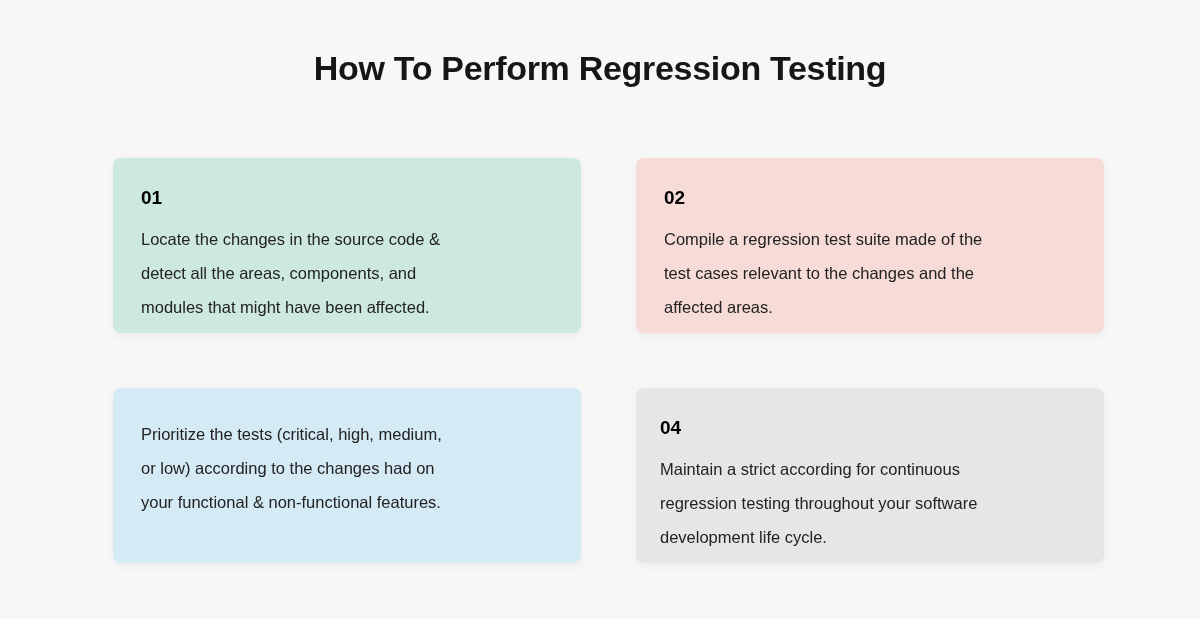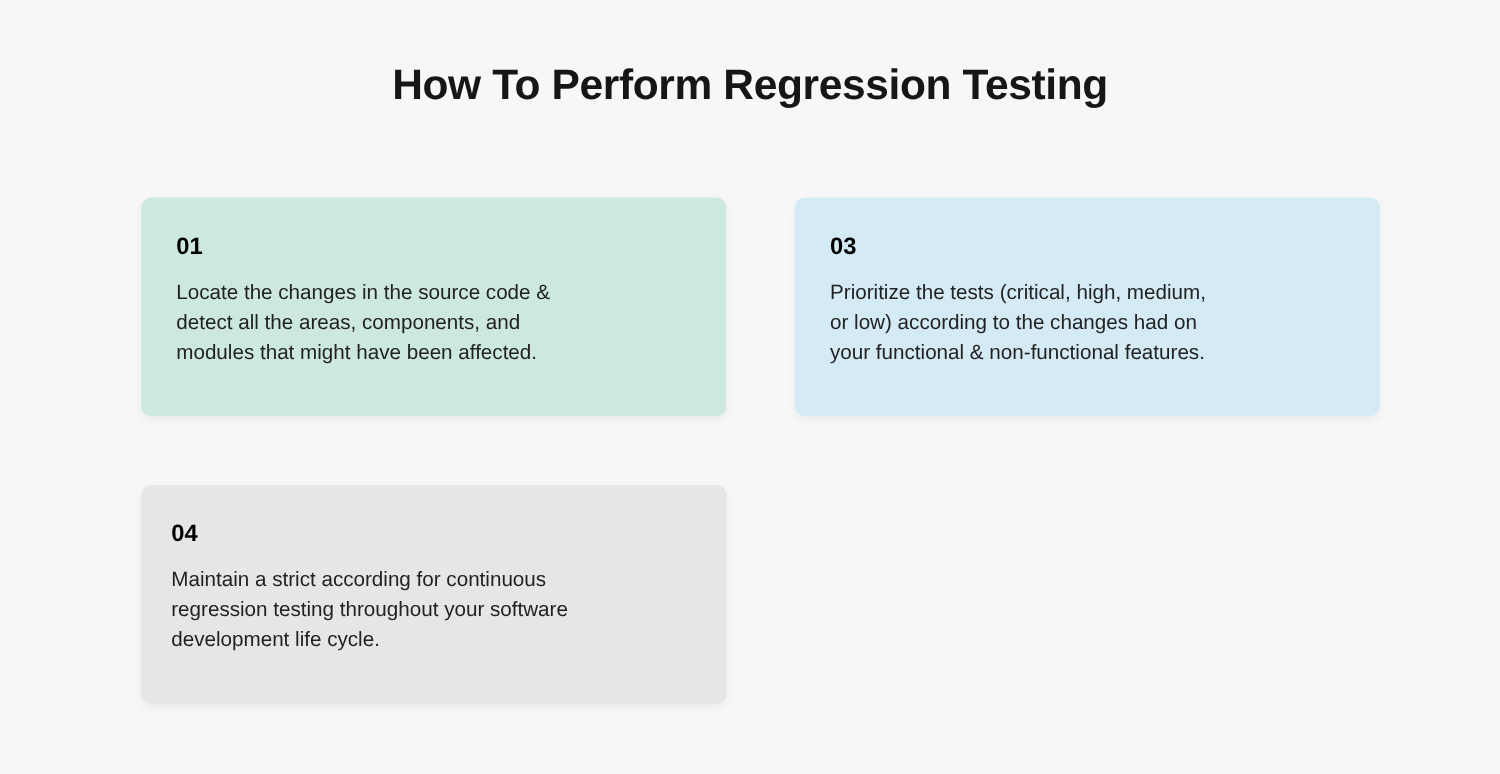--- a/index.html
+++ b/index.html
@@ -39,43 +39,48 @@
     box-shadow: 0 3px 8px rgba(0,0,0,0.05);
   }
   .step-number {
     font-size: 19px;
     font-weight: 700;
     color: #000000;
     margin-bottom: 13px;
   }
   .step-description {
     font-size: 16.5px;
-    line-height: 24px;
+    line-height: 34px;
     font-weight: 400;
     color: #222222;
     white-space: pre-line;
   }
 </style>
 </head>
 <body style="background: rgb(247, 247, 248);">
 
 <h1 class="page-title">How To Perform Regression Testing</h1>
 
 <div class="steps-grid">
 
   <div class="step-card" style="background-color: rgb(205, 233, 222);">
     <div class="step-number">01</div>
     <div class="step-description">Locate the changes in the source code &amp;
 detect all the areas, components, and
 modules that might have been affected.</div>
   </div>
 
+  <div class="step-card" style="background-color: rgb(246, 219, 215);">
+    <div class="step-number">02</div>
+    <div class="step-description">Compile a regression test suite made of the
+test cases relevant to the changes and the
+affected areas.</div>
+  </div>
 
   <div class="step-card" style="background-color: rgb(212, 234, 245);">
-    <div class="step-number">03</div>
     <div class="step-description">Prioritize the tests (critical, high, medium,
 or low) according to the changes had on
 your functional &amp; non-functional features.</div>
   </div>
 
   <div class="step-card" style="background-color: rgb(228, 230, 232); padding-left: 24px;">
     <div class="step-number">04</div>
     <div class="step-description">Maintain a strict according for continuous
 regression testing throughout your software
 development life cycle.</div>

